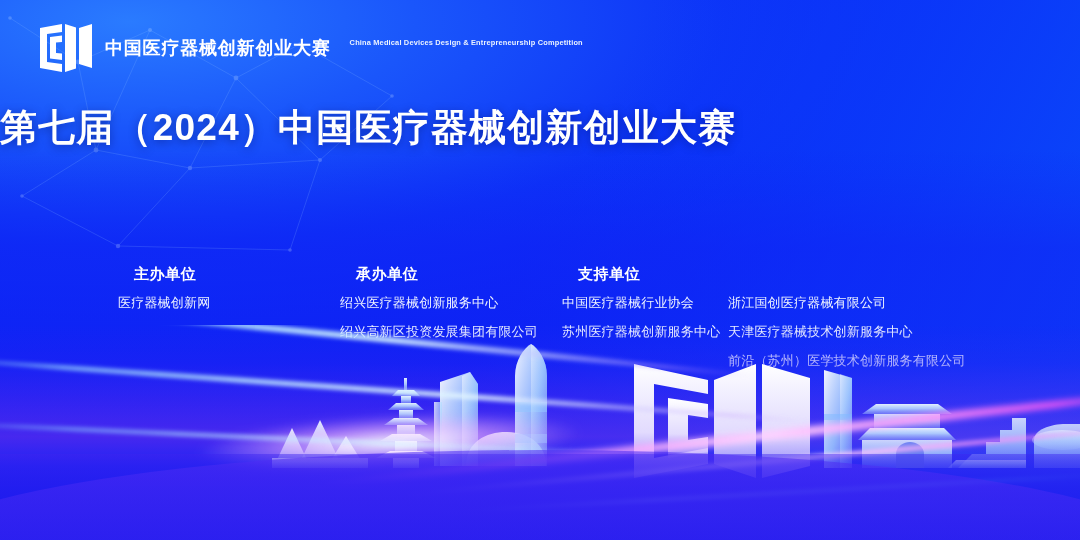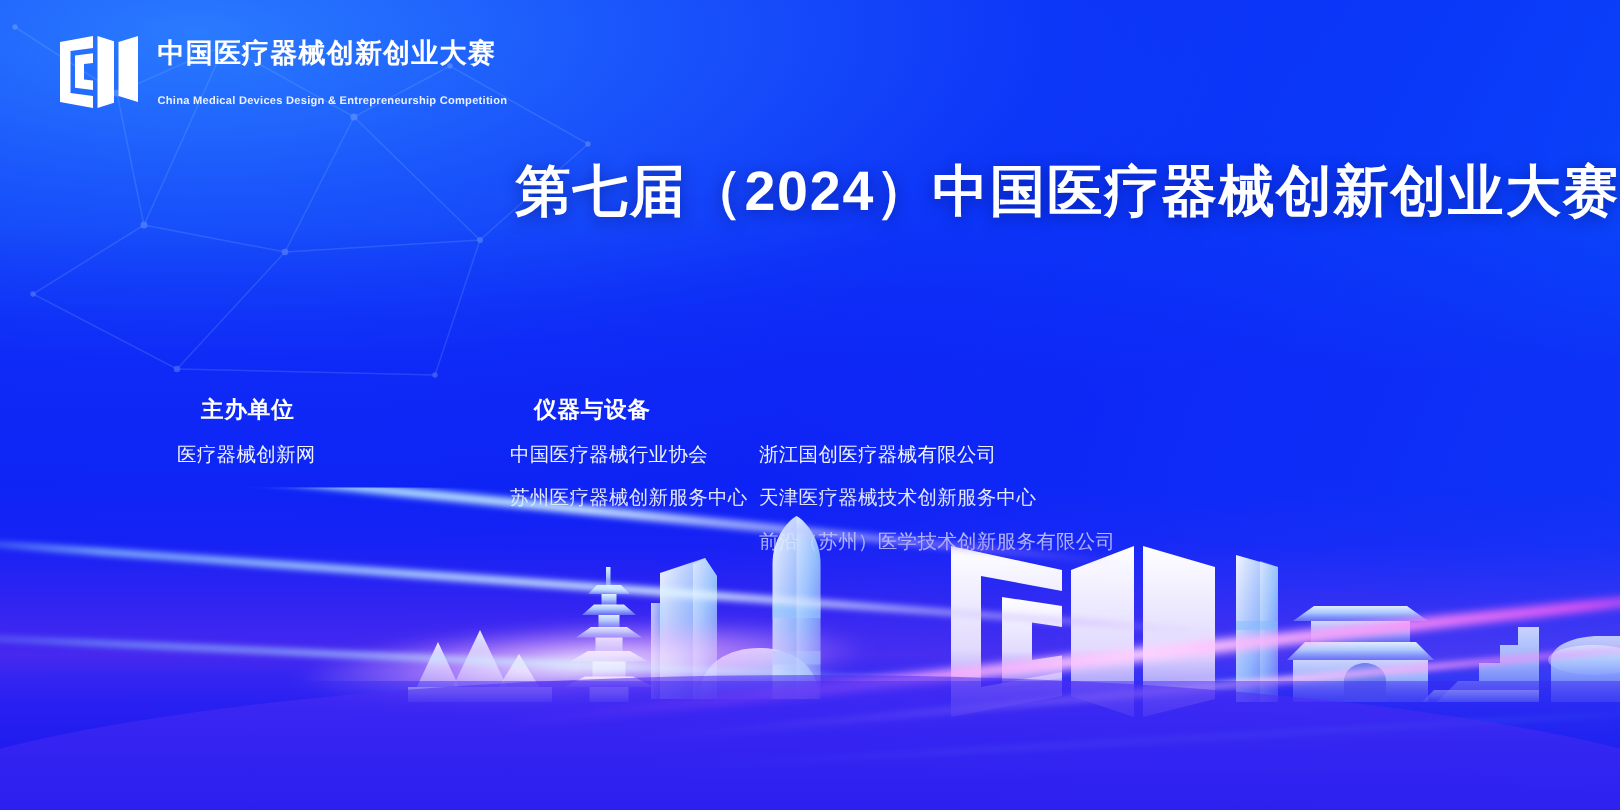--- a/index.html
+++ b/index.html
@@ -78,33 +78,33 @@
     background:linear-gradient(180deg, rgba(78,44,244,.55), rgba(40,30,240,.2));
   }
   .skyline{position:absolute;left:0;right:0;bottom:48px;height:150px;}
 
   
   .logo-wrap{
     position:absolute;left:38px;top:22px;
     display:flex;align-items:center;gap:11px;
   }
   .logo-mark{width:56px;height:52px;flex:none;}
-  .logo-text{display:flex;flex-direction:column;gap:19px;}
+  .logo-text{display:flex;flex-direction:row;gap:19px;}
   .logo-cn{
     color:#fff;font-size:18px;font-weight:bold;letter-spacing:.8px;line-height:1;
     white-space:nowrap;
   }
   .logo-en{
     color:#eaf2ff;font-size:7.4px;font-weight:bold;letter-spacing:.18px;line-height:1;
     white-space:nowrap;
   }
 
   
   .title-block{
-    position:absolute;left:0;right:0;top:104px;text-align:right;
+    position:absolute;left:0;right:0;top:104px;text-align:left;
   }
   .title-l1,.title-l2{
     color:#ffffff;font-weight:bold;font-size:37px;line-height:48px;
     letter-spacing:1.2px;white-space:nowrap;
     text-shadow:0 2px 10px rgba(0,10,90,.45);
   }
   .subtitle{
     margin-top:15px;color:#ffffff;font-size:19px;line-height:26px;
     letter-spacing:1.4px;white-space:nowrap;
   }
@@ -183,23 +183,28 @@
     <div class="title-l1">第七届（2024）中国医疗器械创新创业大赛</div>
   </div>
 
   <div class="orgs">
 
     <div class="org-col col-w1">
       <div class="org-head">主办单位</div>
       <div class="org-item">医疗器械创新网</div>
     </div>
 
+    <div class="org-col col-w2">
+      <div class="org-head">承办单位</div>
+      <div class="org-item">绍兴医疗器械创新服务中心</div>
+      <div class="org-item">绍兴高新区投资发展集团有限公司</div>
+    </div>
 
     <div class="org-col col-w3">
-      <div class="org-head">仪器与设备</div>
+      <div class="org-head">支持单位</div>
       <div class="org-item">中国医疗器械行业协会</div>
       <div class="org-item">苏州医疗器械创新服务中心</div>
     </div>
 
     <div class="org-col col-w4">
       <div class="org-head spacer">支持单位</div>
       <div class="org-item">浙江国创医疗器械有限公司</div>
       <div class="org-item">天津医疗器械技术创新服务中心</div>
       <div class="org-item">前沿（苏州）医学技术创新服务有限公司</div>
     </div>

